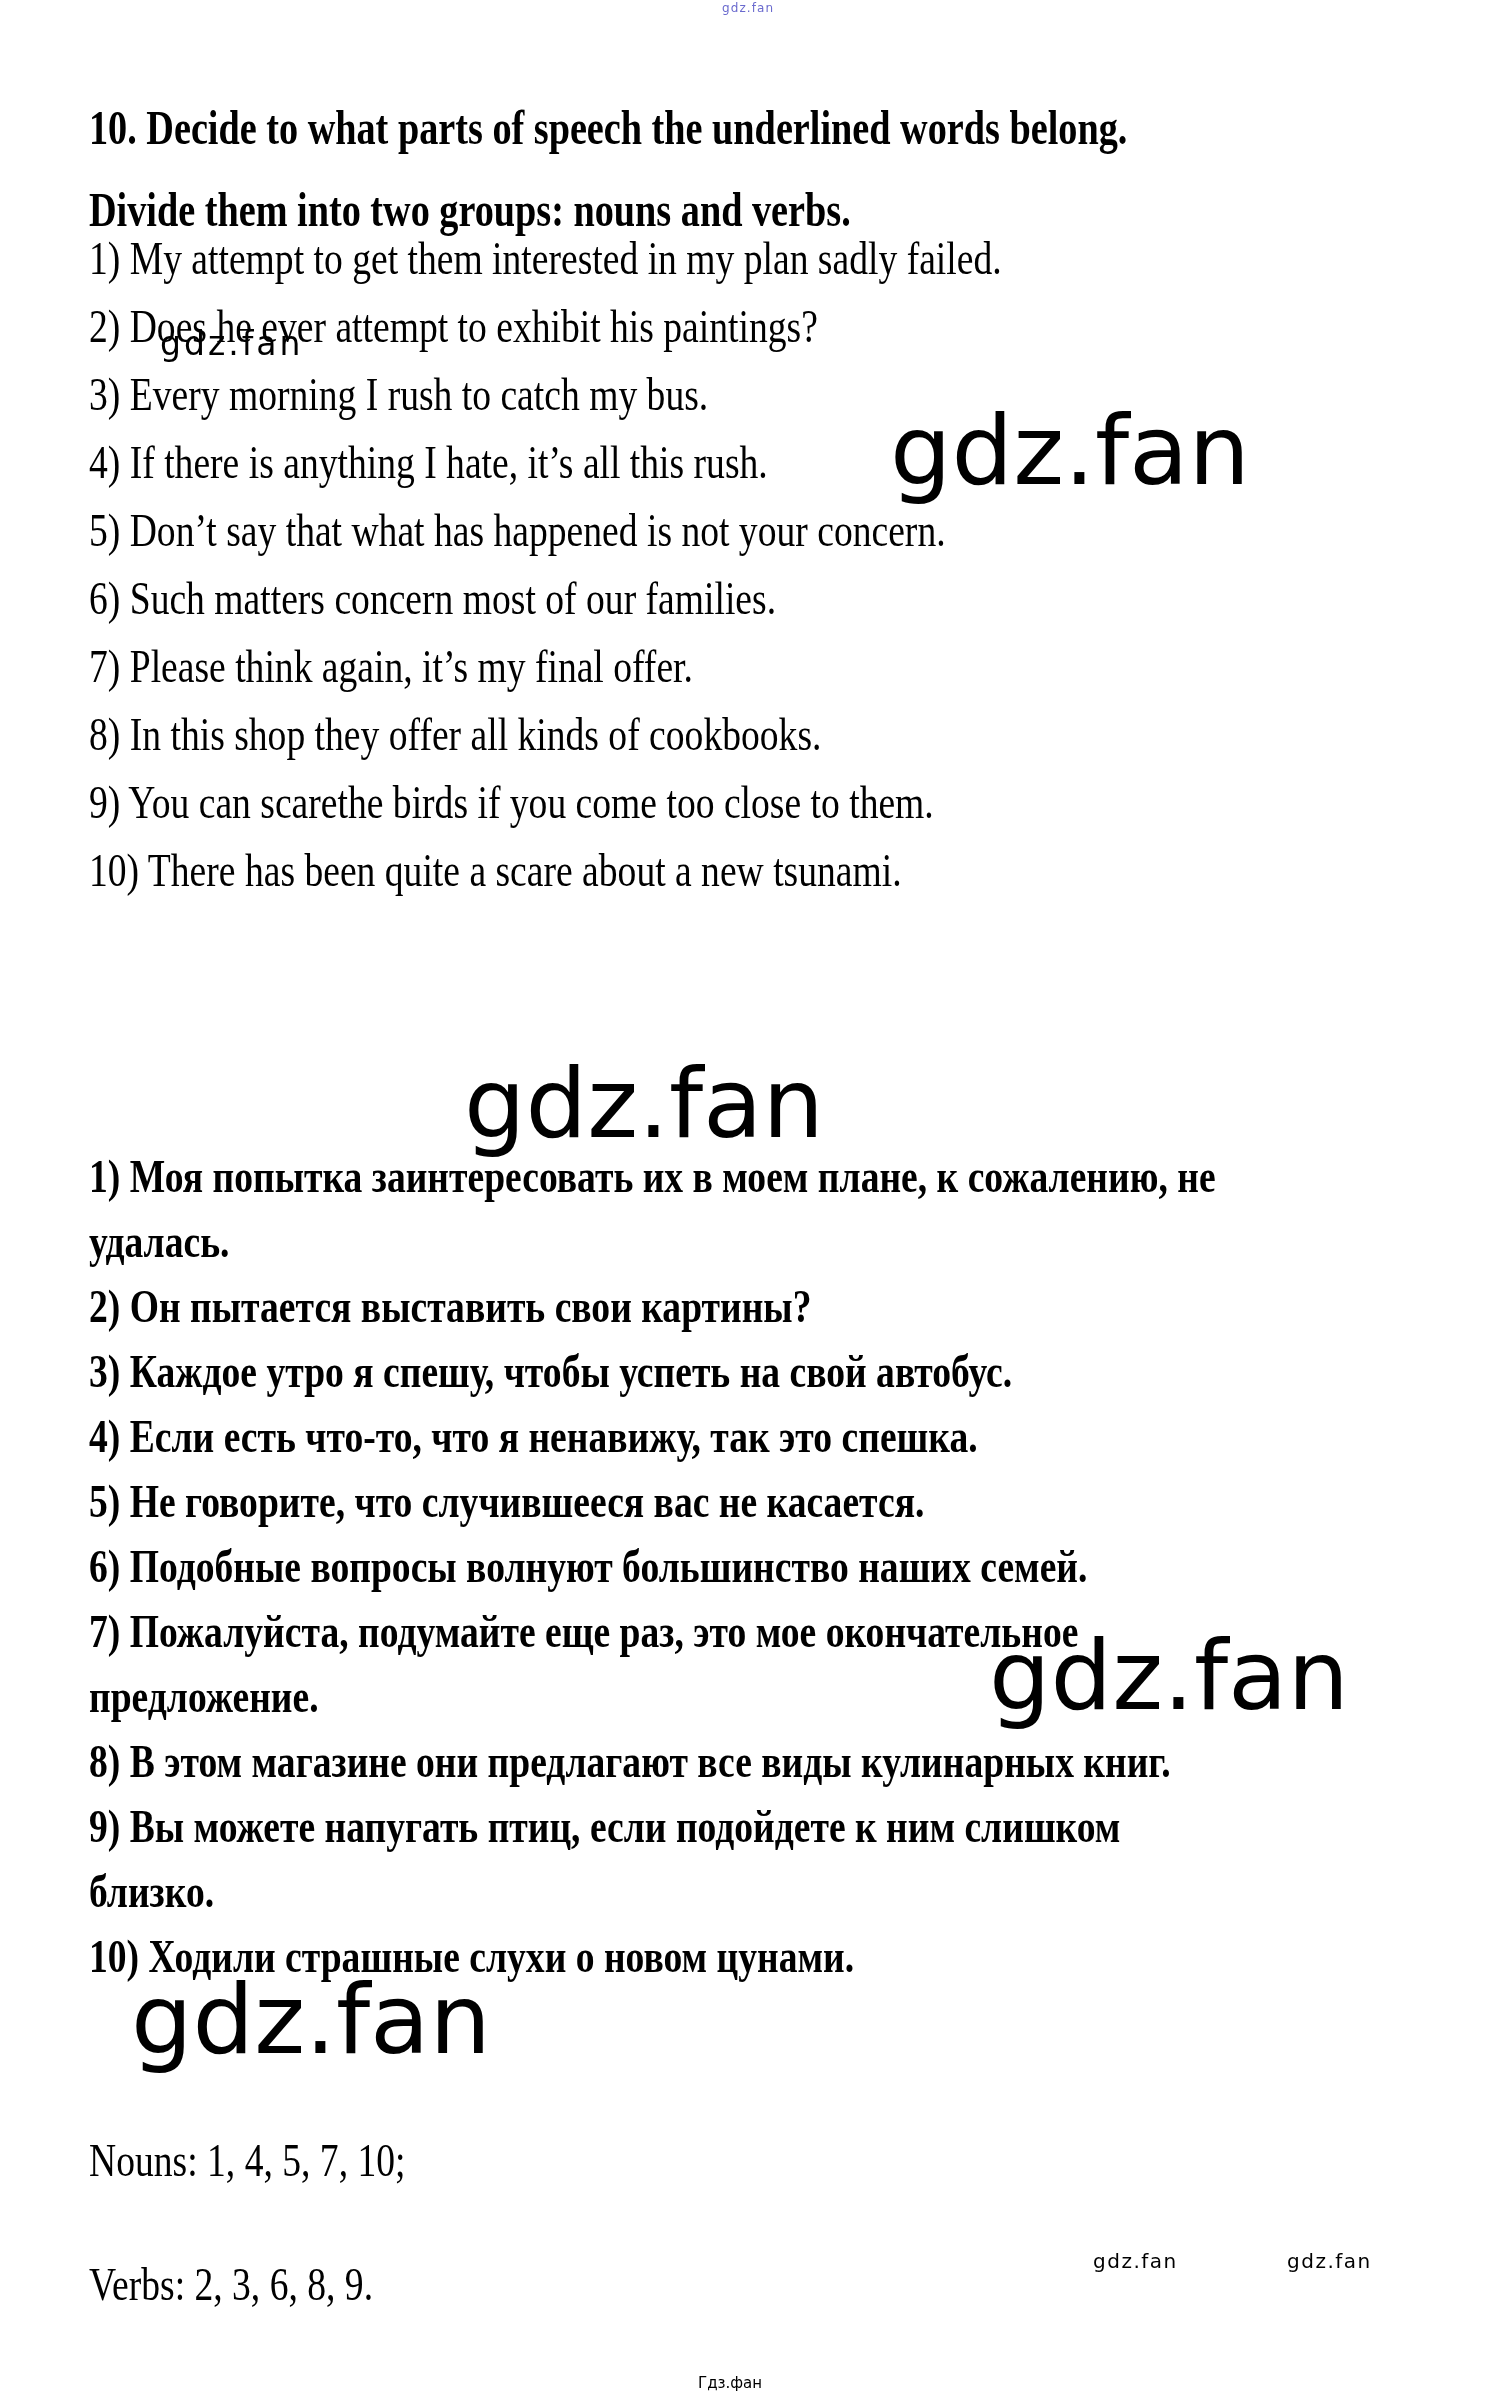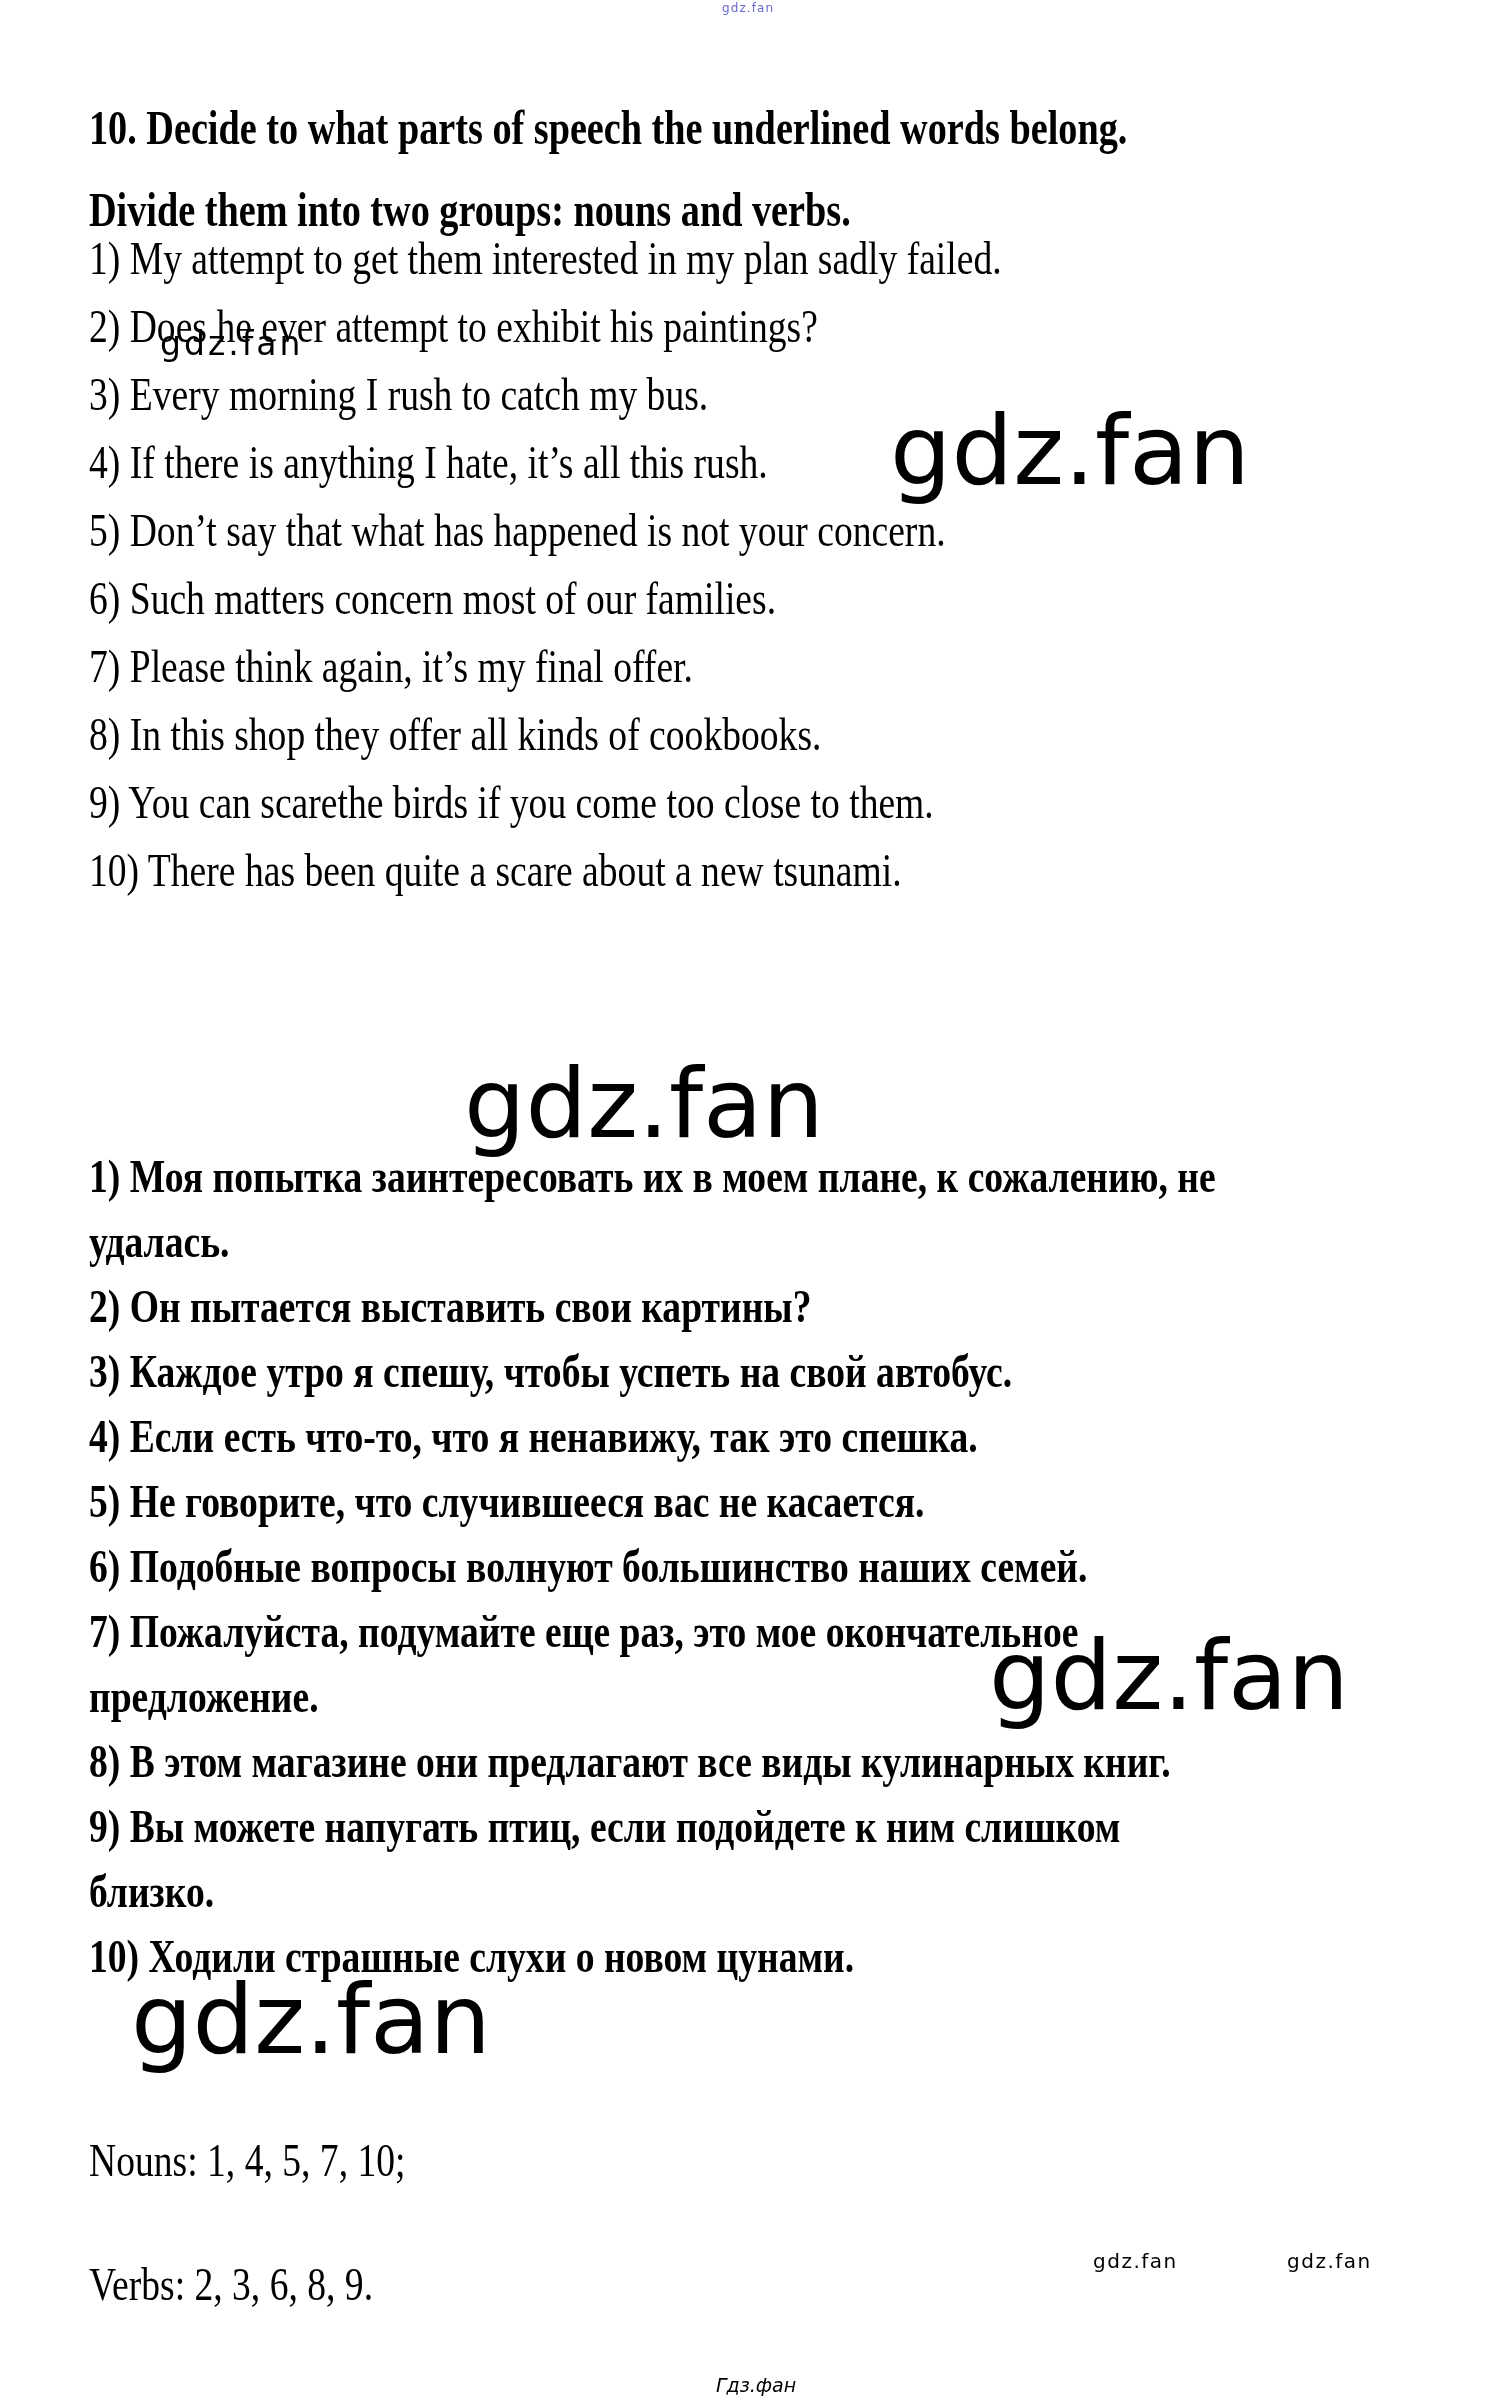--- a/index.html
+++ b/index.html
@@ -42,21 +42,21 @@
   .wm-top{left:722px;top:1.5px;font-size:12px;letter-spacing:1.1px;color:#6a6ace;}
   .wm-inline{left:160px;top:327px;font-size:33px;letter-spacing:3px;}
   .wm-big{font-size:97px;}
   .wm-big1{left:890px;top:402px;}
   .wm-big2{left:464px;top:1055px;}
   .wm-big3{left:989px;top:1627px;}
   .wm-big4{left:131px;top:1971px;}
   .wm-small{font-size:20px;letter-spacing:1.5px;}
   .wm-small1{left:1093px;top:2251px;}
   .wm-small2{left:1287px;top:2251px;}
-  .wm-bottom{left:716px;top:2376px;font-size:19px;font-style:italic;}
+  .wm-bottom{left:698px;top:2376px;font-size:15px;}
 </style>
 </head>
 <body>
 
 <div id="page">
 
   <div class="block en-heading">
     <div class="line">10. Decide to what parts of speech the underlined words belong.</div>
     <div class="line">Divide them into two groups: nouns and verbs.</div>
   </div>

